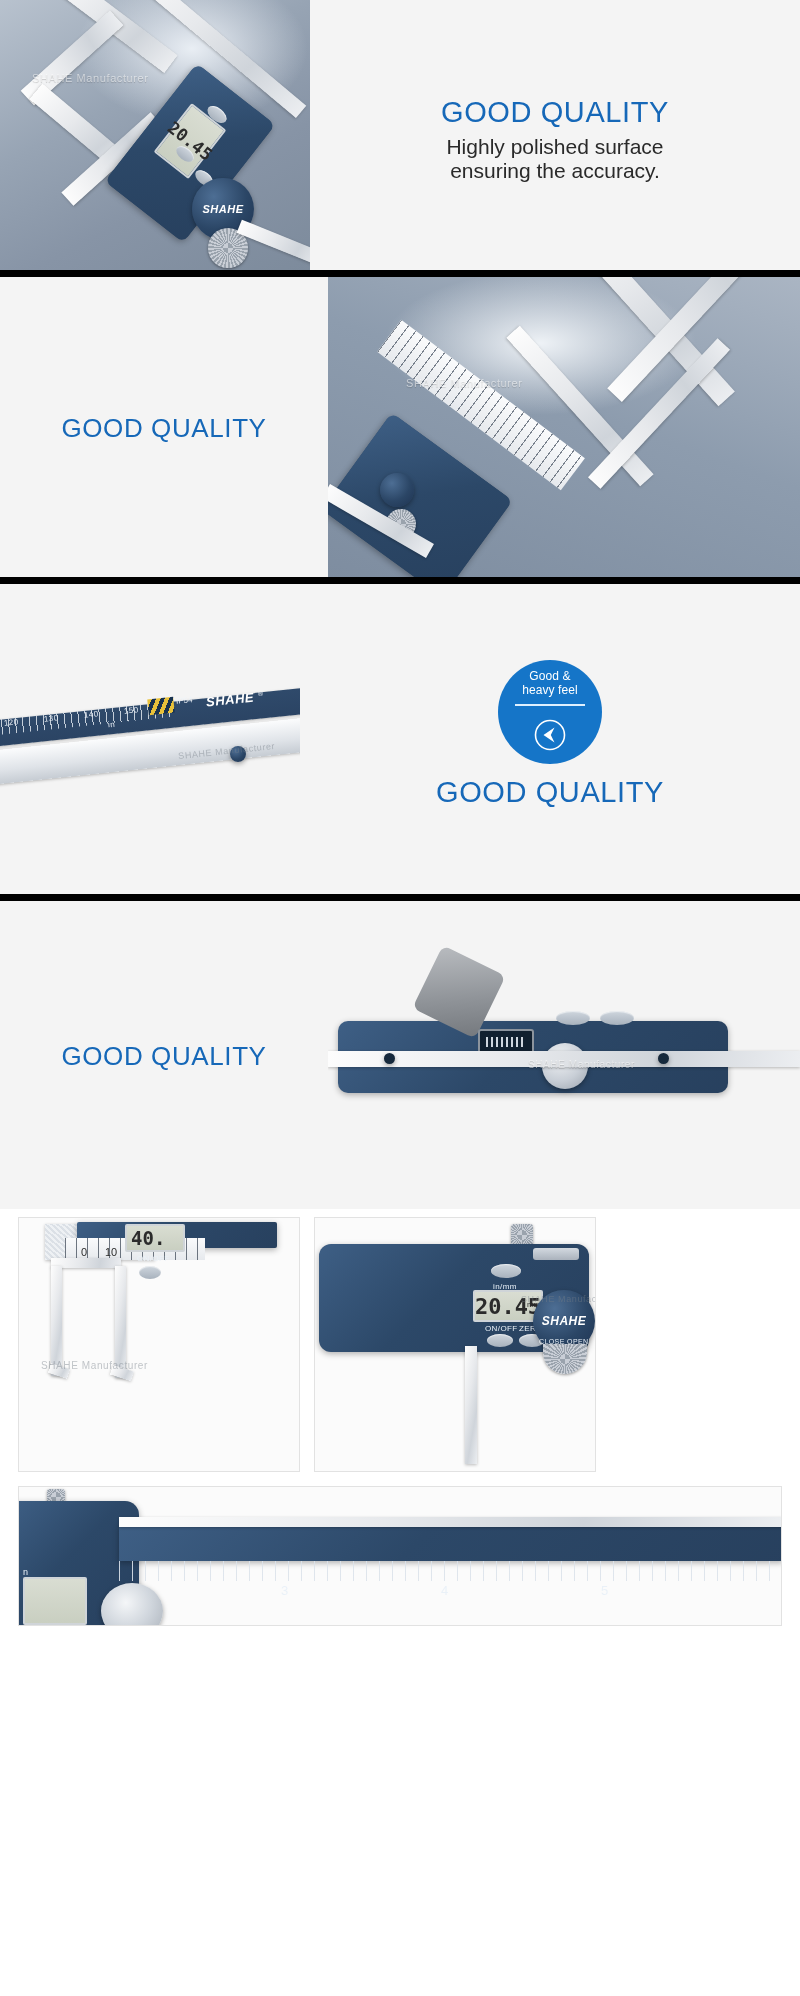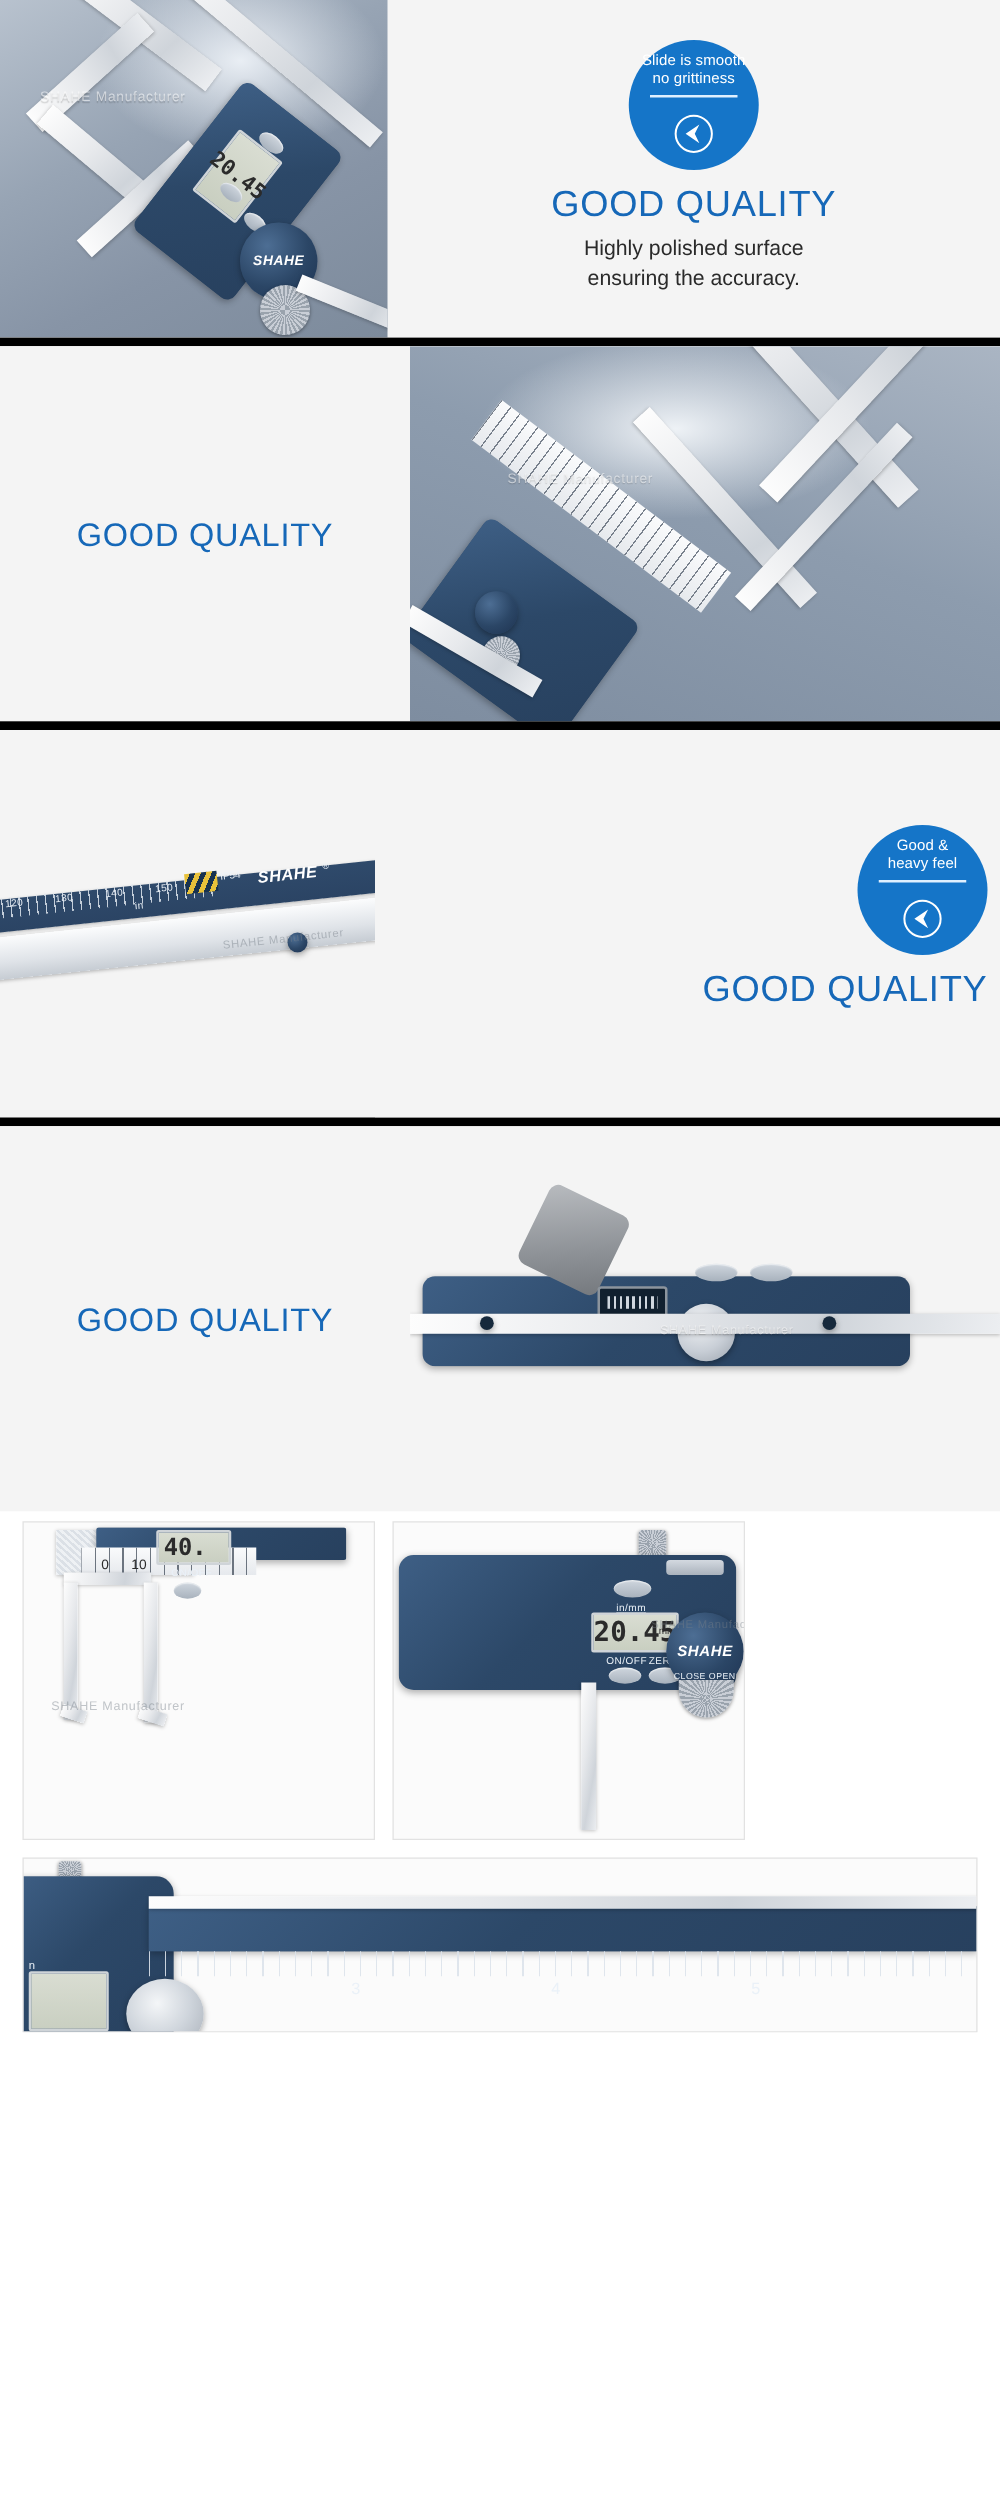--- a/index.html
+++ b/index.html
@@ -62,21 +62,21 @@
     color: #1668b8;
     font-size: 29px;
     letter-spacing: .6px;
     font-weight: 400;
     margin: 12px 0 6px 0;
     white-space: nowrap;
   }
   .headline.sm { font-size: 26px; }
   .desc {
     color: #2a2a2a;
-    font-size: 17px;
+    font-size: 21px;
     line-height: 24px;
     white-space: pre-line;
   }
   .desc.sm { font-size: 16px; line-height: 22px; }
 
   
   .bg-grad-a {
     background:
       radial-gradient(ellipse 60% 45% at 62% 18%, #e9eef4 0%, rgba(233,238,244,0) 62%),
       linear-gradient(152deg, #b8c2ce 0%, #97a4b4 38%, #8794a6 66%, #7d8b9c 100%);
@@ -219,29 +219,20 @@
       <div class="btn-oval" style="left:194px;top:172px;width:20px;height:12px;transform:rotate(38deg);"></div>
       <div class="knob" style="left:192px;top:178px;width:62px;height:62px;font-size:9px;">
         <span class="brand" style="position:static;font-size:11px;">SHAHE</span>
       </div>
       <div class="thumbwheel" style="left:208px;top:228px;width:40px;height:40px;"></div>
       <div class="steel" style="left:236px;top:236px;width:90px;height:14px;transform:rotate(22deg);"></div>
       <div class="wmark" style="left:32px;top:72px;">SHAHE Manufacturer</div>
     </div>
 
     <div class="textcol" style="width:490px;height:270px;">
-      <div class="badge" style="width:104px;height:104px;">
-        <div class="badge-text">Slide is smooth
-no grittiness</div>
-        <div class="badge-rule"></div>
-        <svg class="badge-arrow" viewBox="0 0 40 40">
-          <circle cx="20" cy="20" r="14.5" fill="none" stroke="#ffffff" stroke-width="1.6"></circle>
-          <path d="M24.5 12.5 L13.5 20 L24.5 27.5 L20.8 20 Z" fill="#ffffff"></path>
-        </svg>
-      </div>
       <div class="headline">GOOD QUALITY</div>
       <div class="desc">Highly polished surface
 ensuring the accuracy.</div>
     </div>
   </div>
 
   <div class="panel">
     <div class="textcol" style="width:328px;height:300px;">
       <div class="headline sm">GOOD QUALITY</div>
     </div>
@@ -277,21 +268,21 @@
       <span class="num lbl" style="left:108px;top:136px;transform:rotate(-6deg);color:#e8eef5;font-size:8px;">in</span>
       <div style="position:absolute;left:148px;top:114px;width:26px;height:16px;transform:rotate(-6deg);
            background:repeating-linear-gradient(118deg,#e8c13a 0 4px,#18324f 4px 8px);"></div>
       <span class="num" style="left:176px;top:112px;transform:rotate(-6deg);color:#eef3f8;font-size:8px;">IP54</span>
       <span class="brand" style="left:206px;top:108px;transform:rotate(-6deg);font-size:13px;">SHAHE</span>
       <span class="num" style="left:258px;top:106px;transform:rotate(-6deg);color:#eef3f8;font-size:7px;">®</span>
       <div class="knob" style="left:230px;top:162px;width:16px;height:16px;"></div>
       <div class="wmark dark" style="left:178px;top:162px;transform:rotate(-6deg);font-size:9px;">SHAHE Manufacturer</div>
     </div>
 
-    <div class="textcol" style="width:500px;height:310px;align-items:flex-end;">
+    <div class="textcol" style="width:500px;height:310px;">
       <div class="badge" style="width:104px;height:104px;">
         <div class="badge-text">Good &amp;
 heavy feel</div>
         <div class="badge-rule"></div>
         <svg class="badge-arrow" viewBox="0 0 40 40">
           <circle cx="20" cy="20" r="14.5" fill="none" stroke="#ffffff" stroke-width="1.6"></circle>
           <path d="M24.5 12.5 L13.5 20 L24.5 27.5 L20.8 20 Z" fill="#ffffff"></path>
         </svg>
       </div>
       <div class="headline">GOOD QUALITY</div>

